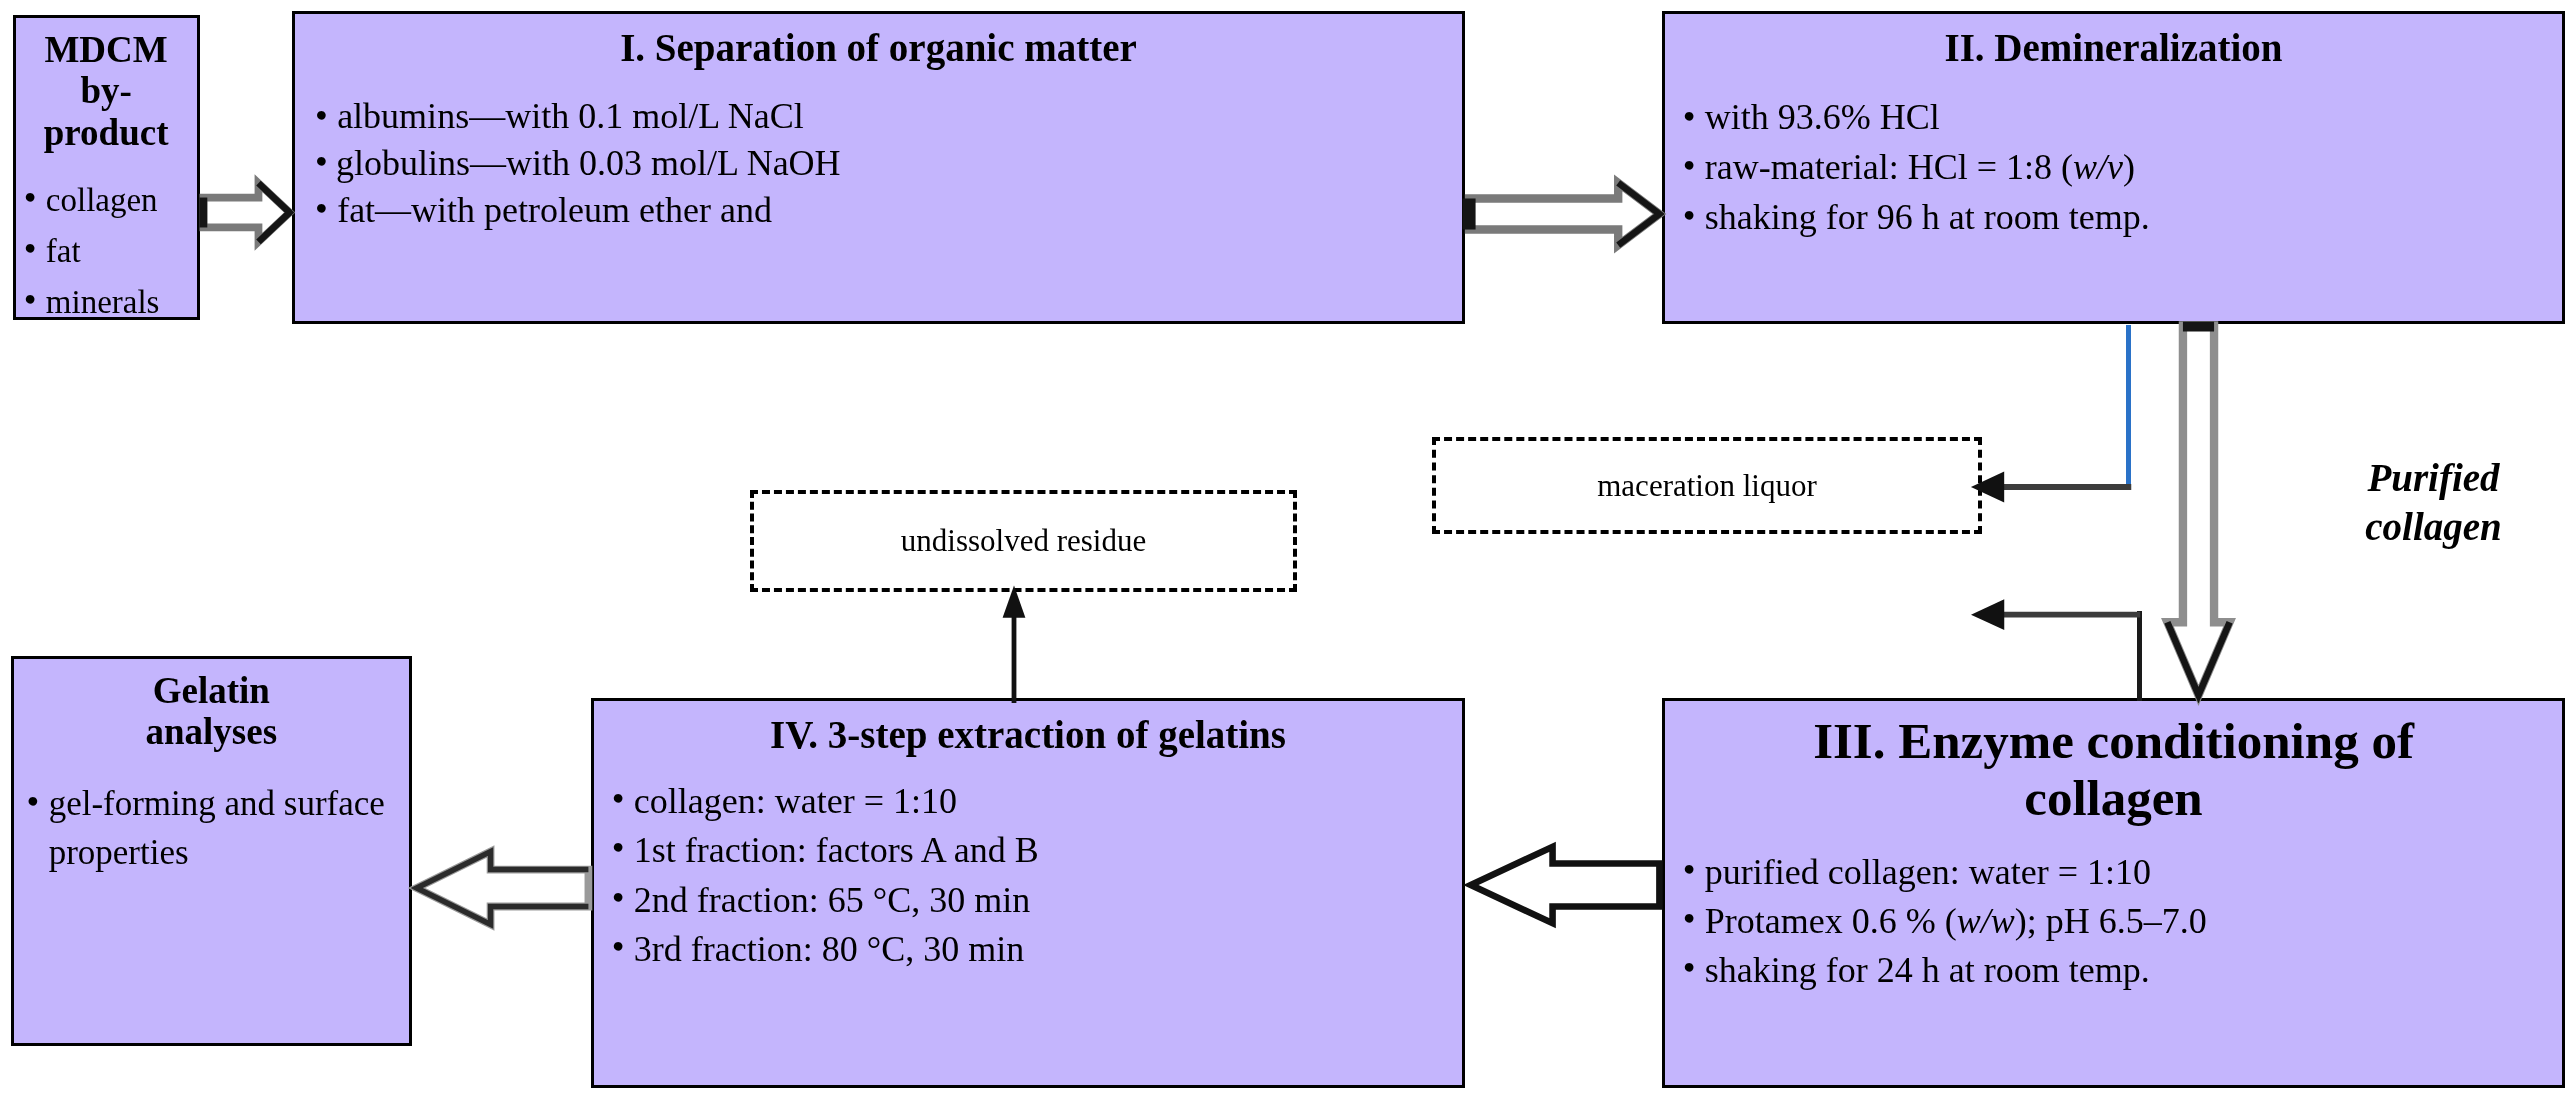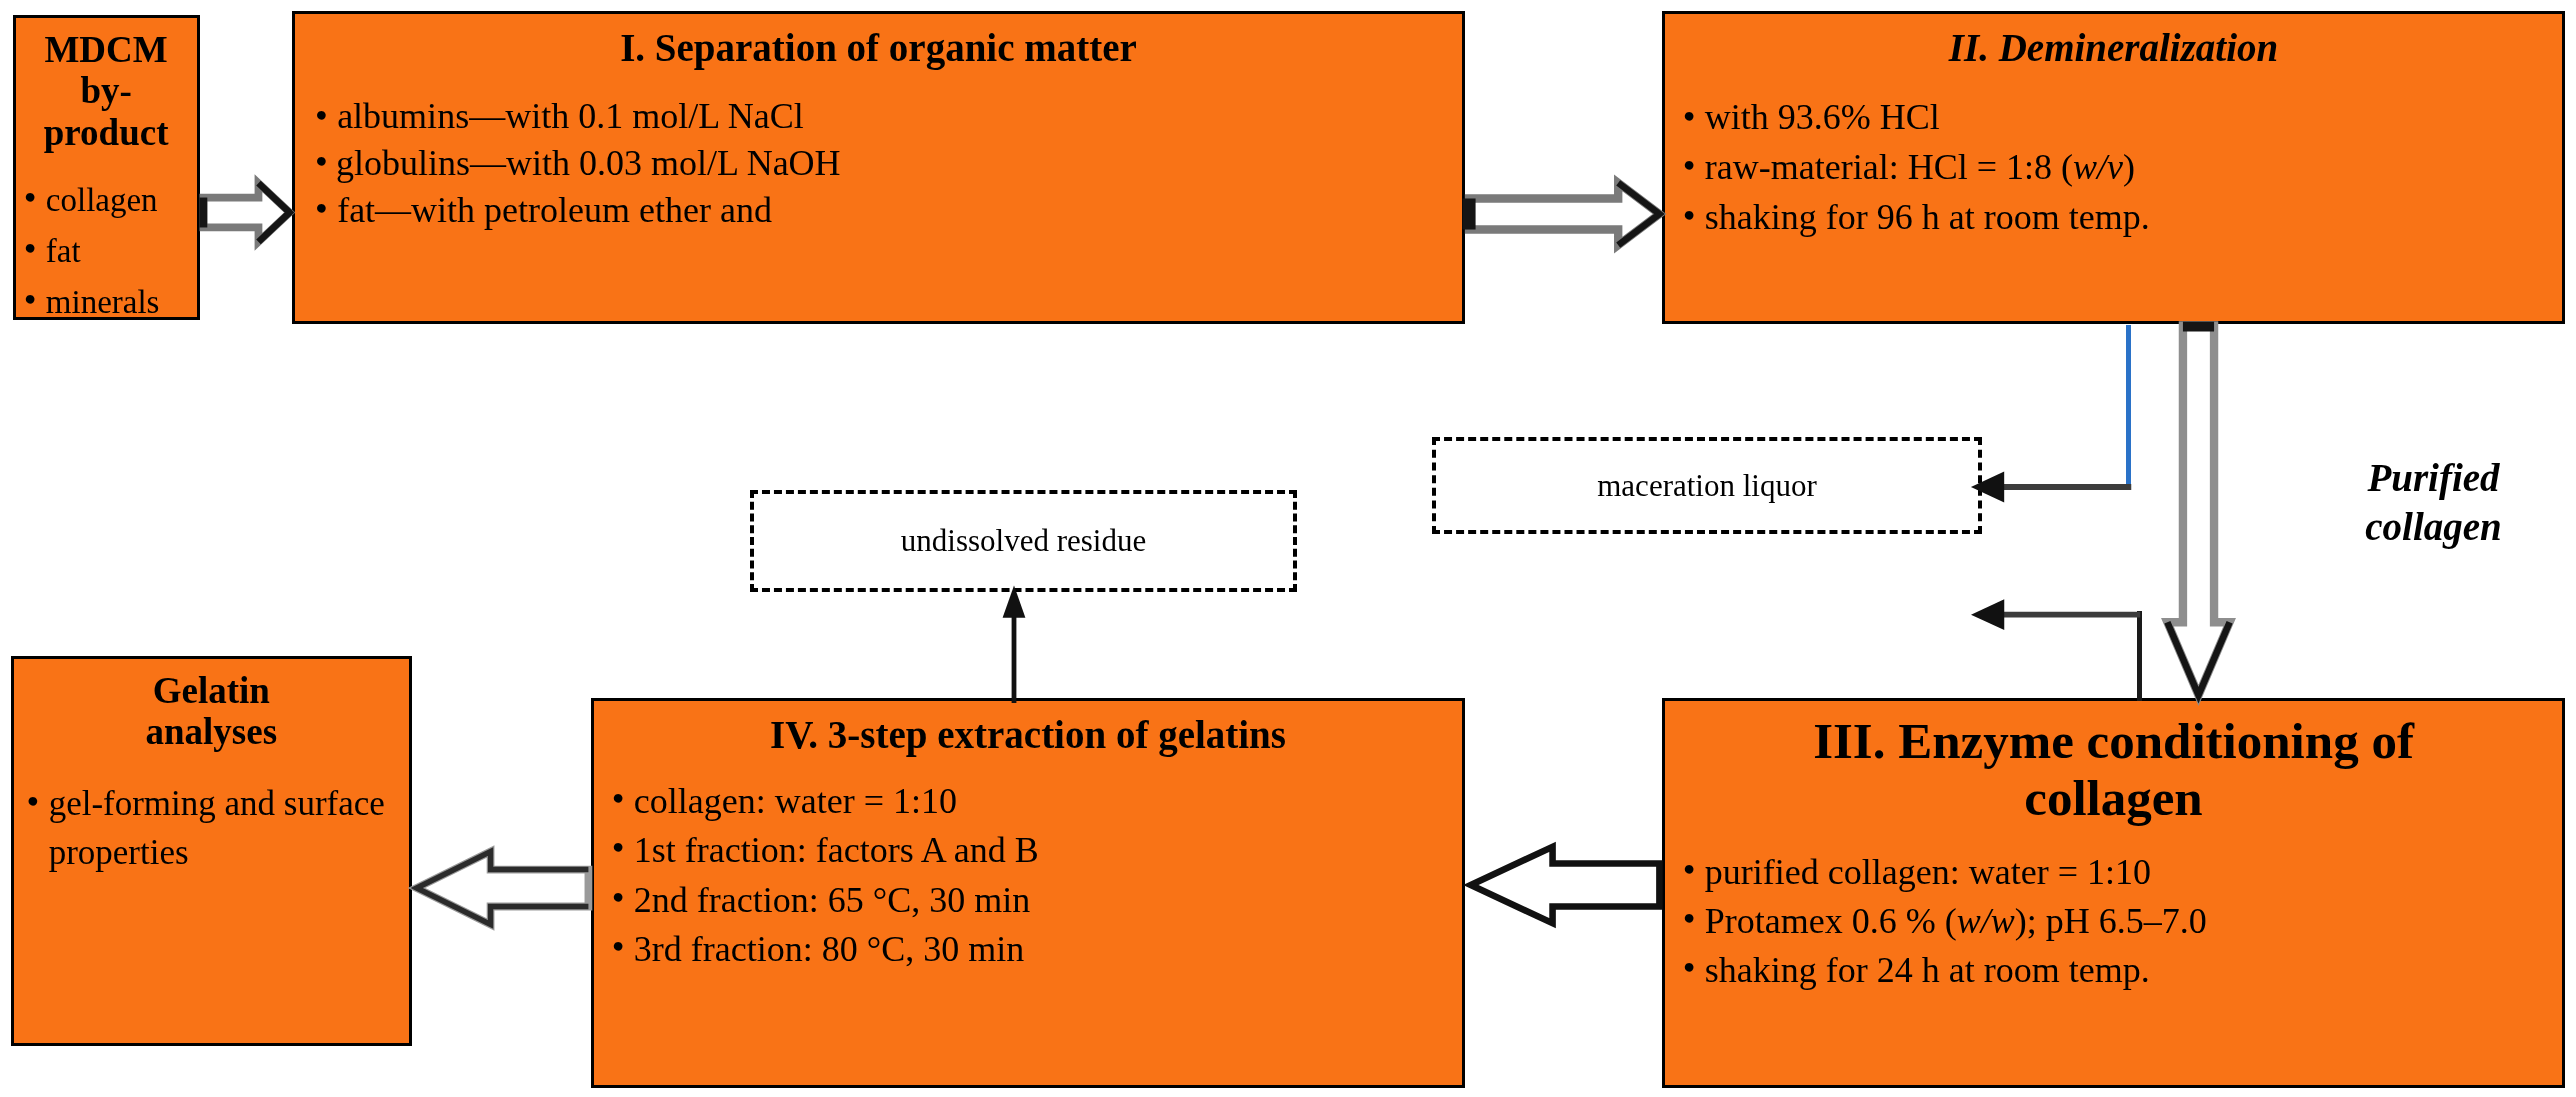--- a/index.html
+++ b/index.html
@@ -1,19 +1,19 @@
 <!DOCTYPE html>
 <html style="font-size:9.6px"><head>
 <meta charset="utf-8">
 <style>
   html,body{margin:0;padding:0;background:#ffffff;}
   body{font-family:"Liberation Serif","DejaVu Serif",serif;}
   #canvas{position:relative;width:2576px;height:1097px;background:#fff;overflow:hidden;}
 
-  .box{position:absolute;box-sizing:border-box;border:3px solid #000;background:#f97316;}
+  .box{position:absolute;box-sizing:border-box;border:3px solid #000;background:#c4b5fd;}
   .dbox{position:absolute;box-sizing:border-box;border:4.2px dashed #000;background:#fff;
         display:flex;align-items:center;justify-content:center;}
 
   .title{font-weight:bold;text-align:center;line-height:1.12;}
   ul.items{list-style:none;margin:0;padding:0;}
   ul.items li{display:flex;align-items:flex-start;}
   ul.items li .dot{flex:0 0 auto;margin-right:9.6px;}
   ul.items li .txt{flex:1 1 auto;}
   i.it{font-style:italic;}
 
@@ -67,21 +67,21 @@
         <span class="txt" style="margin-left:-1.2px;">globulins—with 0.03 mol/L NaOH</span>
       </li>
       <li>
         <span class="dot" style="font-size:20.3px;position:relative;top:7.2px;">●</span>
         <span class="txt">fat—with petroleum ether and</span>
       </li>
     </ul>
   </div>
 
   <div class="box" style="left:1662px;top:10.8px;width:903px;height:313px;padding:12px 18px 0 18px;">
-    <div class="title" style="font-size:39px;font-style:italic;">II. Demineralization</div>
+    <div class="title" style="font-size:39px;">II. Demineralization</div>
     <ul class="items" style="font-size:36px;margin-top:24px;line-height:1.38;">
       <li>
         <span class="dot" style="font-size:20.3px;position:relative;top:7.2px;">●</span>
         <span class="txt">with 93.6% HCl</span>
       </li>
       <li>
         <span class="dot" style="font-size:20.3px;position:relative;top:7.2px;">●</span>
         <span class="txt">raw-material: HCl = 1:8 (<i class="it">w/v</i>)</span>
       </li>
       <li>

